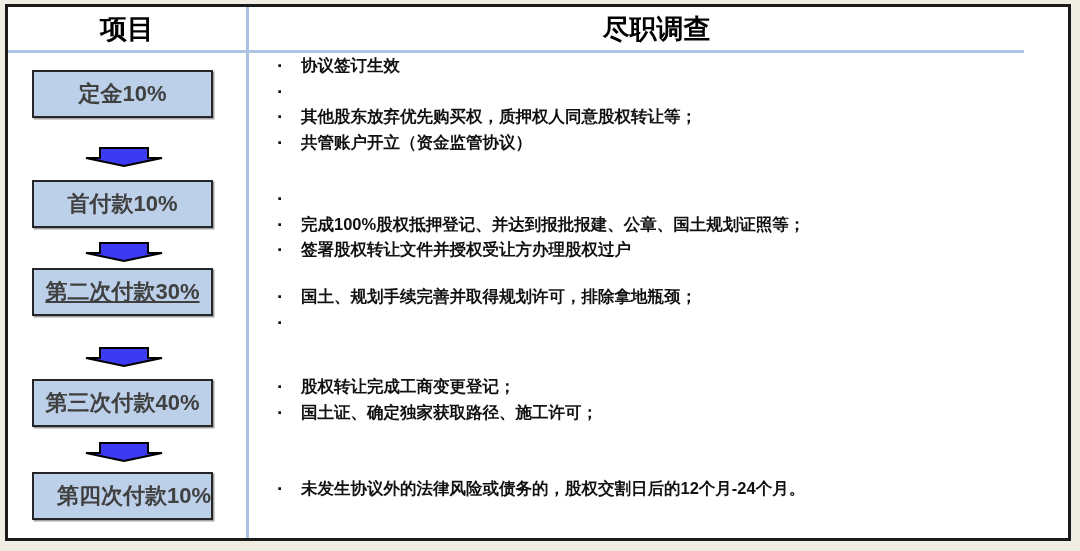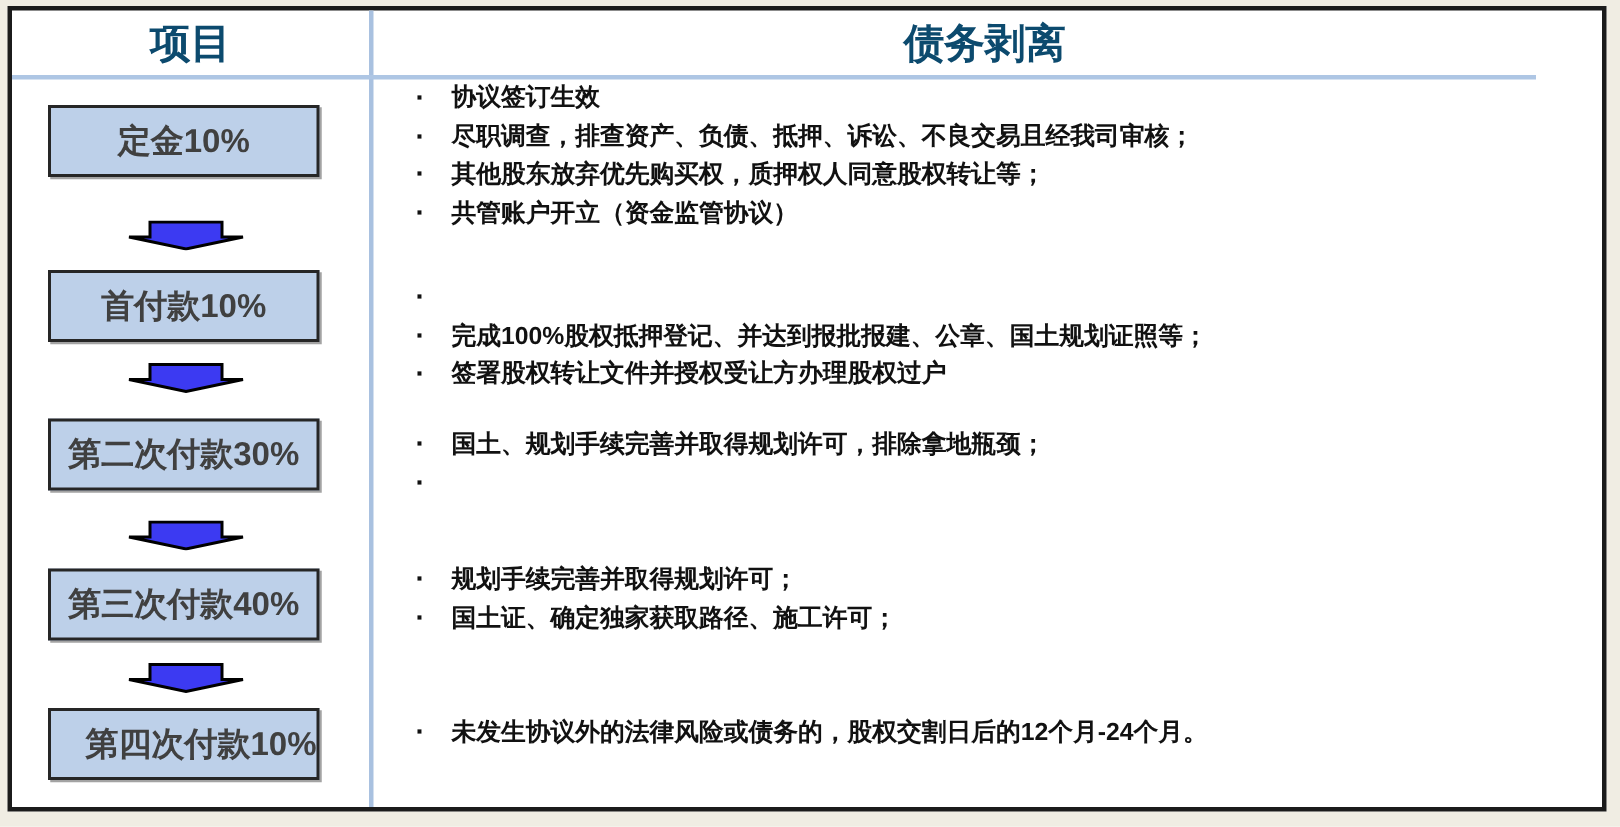--- a/index.html
+++ b/index.html
@@ -23,38 +23,38 @@
     position: absolute; left: 238px; top: 0; bottom: 0; width: 3px;
     background: #a9c1e0;
   }
   .hline {
     position: absolute; left: 0; top: 43px; width: 1016px; height: 3px;
     background: #aec6e4;
   }
 
   .hdr {
     position: absolute; top: 3px; height: 38px; line-height: 38px;
-    text-align: center; font-size: 27px; font-weight: bold; color: #0c4a6e;
+    text-align: center; font-size: 27px; font-weight: bold; color: #000000;
   }
   .hdr-left  { left: 0; width: 238px; }
   .hdr-right { left: 241px; width: 815px; }
 
   .stage-box {
     position: absolute; left: 24px; width: 181px; height: 48px;
     box-sizing: border-box;
     background: #bdd0e9;
     border: 2px solid #262626;
     box-shadow: 1.5px 1.5px 0 rgba(50,50,50,0.45);
     display: flex; align-items: center; justify-content: center;
     font-size: 22px; font-weight: bold; color: #404040;
     white-space: nowrap;
   }
   .b1 { top: 63px; }
   .b2 { top: 173px; text-align: right; }
-  .b3 { top: 272px; }
+  .b3 { top: 261px; text-decoration: underline; }
   .b4 { top: 372px; }
   .b5 { top: 465px; justify-content: flex-end; }
 
   .arrow {
     position: absolute; left: 76px; width: 80px; height: 20px;
   }
   .a1 { top: 140px; }
   .a2 { top: 235px; }
   .a3 { top: 340px; }
   .a4 { top: 435px; }
@@ -81,21 +81,21 @@
 </head>
 <body>
 
 <div class="canvas">
   <div class="table">
 
     <div class="divider"></div>
     <div class="hline"></div>
 
     <div class="hdr hdr-left">项目</div>
-    <div class="hdr hdr-right">债务剥离</div>
+    <div class="hdr hdr-right">尽职调查</div>
 
     <div class="stage-box b1">
       <span>定金10%</span>
     </div>
     <div class="stage-box b2">
       <span>首付款10%</span>
     </div>
     <div class="stage-box b3">
       <span>第二次付款30%</span>
     </div>
@@ -119,21 +119,20 @@
       <polygon points="16,1 64,1 64,11 78,11 40,19 2,11 16,11" fill="#3c3af2" stroke="#000" stroke-width="2"></polygon>
     </svg>
 
     <div class="cgroup g1">
       <div class="bullet">
         <span class="dot">·</span>
         <span>协议签订生效</span>
       </div>
       <div class="bullet">
         <span class="dot">·</span>
-        <span>尽职调查，排查资产、负债、抵押、诉讼、不良交易且经我司审核；</span>
       </div>
       <div class="bullet">
         <span class="dot">·</span>
         <span>其他股东放弃优先购买权，质押权人同意股权转让等；</span>
       </div>
       <div class="bullet">
         <span class="dot">·</span>
         <span>共管账户开立（资金监管协议）</span>
       </div>
     </div>
@@ -158,21 +157,21 @@
         <span>国土、规划手续完善并取得规划许可，排除拿地瓶颈；</span>
       </div>
       <div class="bullet">
         <span class="dot">·</span>
       </div>
     </div>
 
     <div class="cgroup g4">
       <div class="bullet">
         <span class="dot">·</span>
-        <span>规划手续完善并取得规划许可；</span>
+        <span>股权转让完成工商变更登记；</span>
       </div>
       <div class="bullet">
         <span class="dot">·</span>
         <span>国土证、确定独家获取路径、施工许可；</span>
       </div>
     </div>
 
     <div class="cgroup g5">
       <div class="bullet">
         <span class="dot">·</span>

